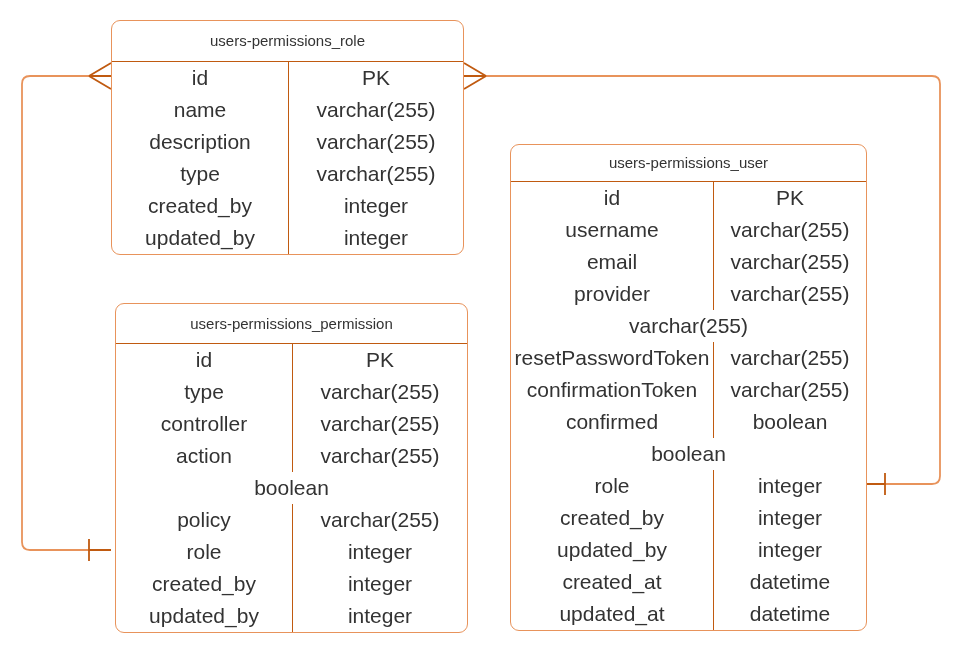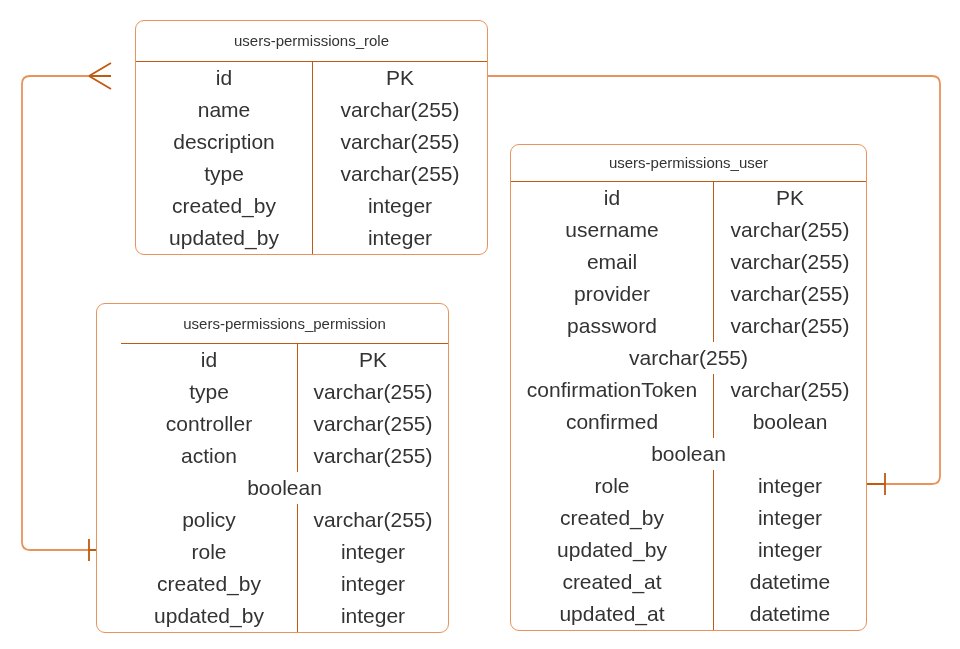--- a/index.html
+++ b/index.html
@@ -57,21 +57,21 @@
       <path class="mark" d="M89 539 V561 M89 550 H111"></path>
     </g>
 
     <g>
       <path class="wire" d="M486 76 H932 Q940 76 940 84 V476 Q940 484 932 484 H885"></path>
       <path class="mark" d="M486 76 L464 63 M486 76 H464 M486 76 L464 89"></path>
       <path class="mark" d="M885 473 V495 M885 484 H867"></path>
     </g>
   </svg>
 
-  <div class="table" style="left:111px;top:20px;width:353px;margin-left:24px;--split:177px;--header-h:40px;">
+  <div class="table" style="left:111px;top:20px;width:353px;--split:177px;--header-h:40px;">
     <div class="t-header">users-permissions_role</div>
     <div class="t-rows">
         <div class="t-row">
           <div class="cell c-name">id</div>
           <div class="cell c-type">PK</div>
         </div>
         <div class="t-row">
           <div class="cell c-name">name</div>
           <div class="cell c-type">varchar(255)</div>
         </div>
@@ -87,21 +87,21 @@
           <div class="cell c-name">created_by</div>
           <div class="cell c-type">integer</div>
         </div>
         <div class="t-row">
           <div class="cell c-name">updated_by</div>
           <div class="cell c-type">integer</div>
         </div>
       </div>
   </div>
 
-  <div class="table" style="left:96px;top:303px;width:353px;padding-left:24px;--split:177px;--header-h:39px;">
+  <div class="table" style="left:115px;top:303px;width:353px;--split:177px;--header-h:39px;">
     <div class="t-header">users-permissions_permission</div>
     <div class="t-rows">
         <div class="t-row">
           <div class="cell c-name">id</div>
           <div class="cell c-type">PK</div>
         </div>
         <div class="t-row">
           <div class="cell c-name">type</div>
           <div class="cell c-type">varchar(255)</div>
         </div>
@@ -148,24 +148,24 @@
         </div>
         <div class="t-row">
           <div class="cell c-name">email</div>
           <div class="cell c-type">varchar(255)</div>
         </div>
         <div class="t-row">
           <div class="cell c-name">provider</div>
           <div class="cell c-type">varchar(255)</div>
         </div>
         <div class="t-row">
-          <div class="cell c-name">password</div>
-          <div class="cell c-type">varchar(255)</div>
-        </div>
-        <div class="t-row">
+          <div class="cell c-type">varchar(255)</div>
+        </div>
+        <div class="t-row">
+          <div class="cell c-name">resetPasswordToken</div>
           <div class="cell c-type">varchar(255)</div>
         </div>
         <div class="t-row">
           <div class="cell c-name">confirmationToken</div>
           <div class="cell c-type">varchar(255)</div>
         </div>
         <div class="t-row">
           <div class="cell c-name">confirmed</div>
           <div class="cell c-type">boolean</div>
         </div>

